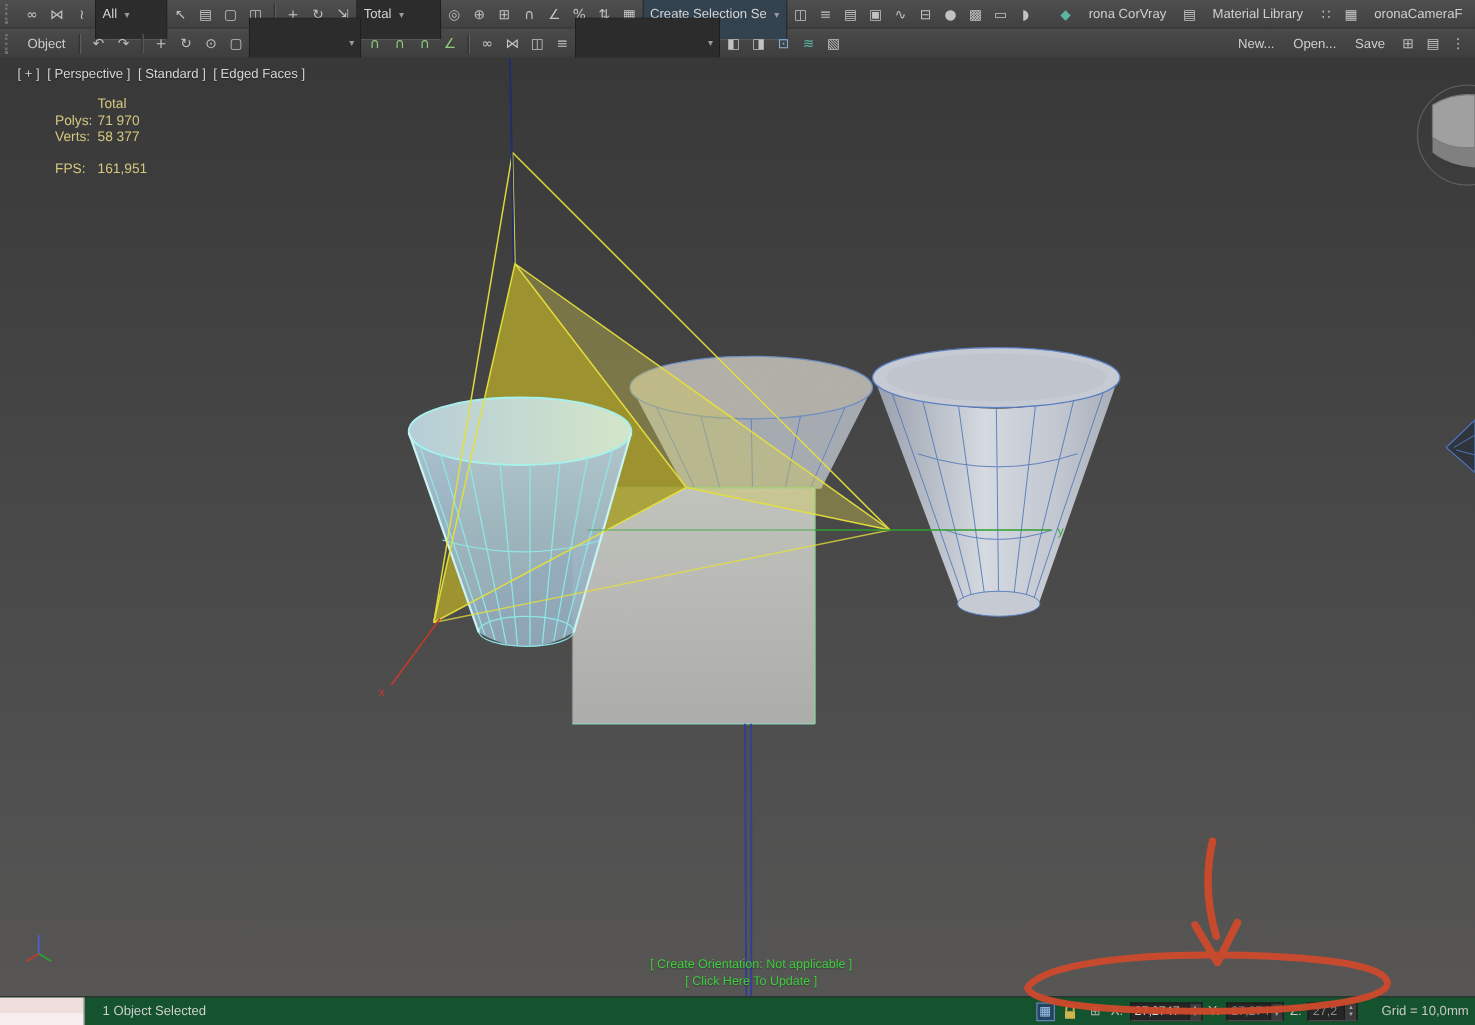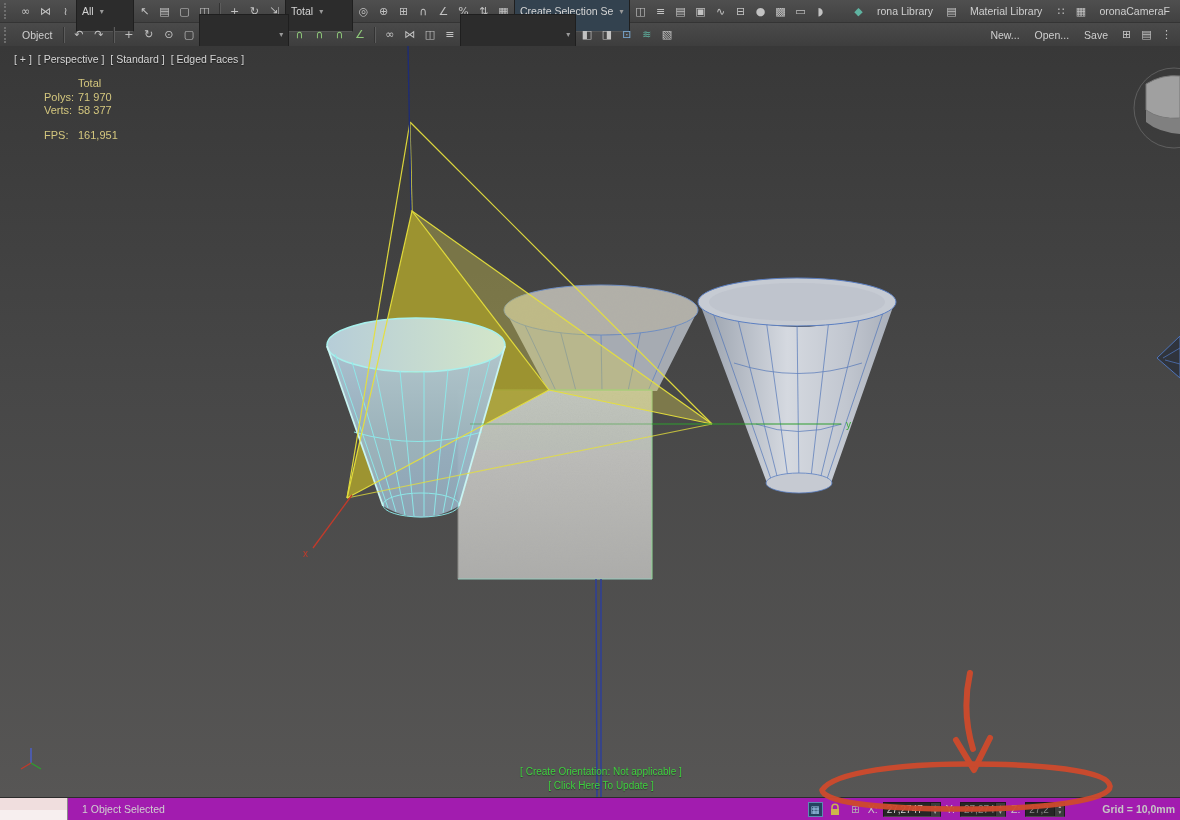--- a/index.html
+++ b/index.html
@@ -32,38 +32,38 @@
   .stats{position:absolute;top:31px;left:44px;font-size:11px;color:#d4c77e;line-height:13.5px;}
   .srow{display:flex;}
   .sl{display:inline-block;width:34px;}
   .spacer{height:11px;}
   .vp-msg{position:absolute;left:601px;transform:translateX(-50%);
           font-size:10px;color:#3ecf3e;text-shadow:0 1px 1px rgba(0,0,0,.4);}
   .vp-msg.m1{top:720px;}
   .vp-msg.m2{top:734px;}
 
   
-  .statusbar{position:absolute;left:0;bottom:0;width:1180px;height:22px;background:#a21caf;
+  .statusbar{position:absolute;left:0;bottom:0;width:1180px;height:22px;background:#14532d;
              border-top:1px solid #2c2c2c;display:flex;align-items:center;font-size:10.5px;color:#cfcfcf;}
   .listener{width:68px;height:100%;background:linear-gradient(#f0dede 0 55%,#f7efef 55%);
             border-right:1px solid #8a8a8a;box-sizing:border-box;}
   .sel-status{margin-left:14px;}
   .sb-right{margin-left:auto;display:flex;align-items:center;gap:5px;margin-right:5px;}
   .sb-icon{width:15px;height:15px;display:inline-flex;align-items:center;justify-content:center;
            font-family:"DejaVu Sans",sans-serif;font-size:10px;color:#b5b5b5;}
   .sb-icon.blue{background:#24435f;border:1px solid #5d89b4;color:#9cc4e8;box-sizing:border-box;}
   .coord-label{color:#c8c8c8;}
   .field{height:15px;background:#262626;border:1px solid #1b1b1b;border-bottom-color:#4a4a4a;
          display:inline-flex;align-items:center;font-size:10px;color:#d6d6d6;box-sizing:border-box;}
   .field .fv{flex:1;padding:0 3px;overflow:hidden;}
   .field.dim .fv{color:#8a8a8a;}
   .spin{display:flex;flex-direction:column;width:9px;height:100%;border-left:1px solid #1b1b1b;}
   .spin span{flex:1;font-size:5.5px;line-height:6px;text-align:center;color:#a8a8a8;background:#3c3c3c;
              font-family:"DejaVu Sans",sans-serif;}
-  .grid-label{margin-left:32px;color:#c6c6c6;font-weight:bold;}
+  .grid-label{margin-left:14px;color:#c6c6c6;}
 
   .annotation{position:absolute;top:0;left:0;z-index:100;pointer-events:none;}
 </style>
 </head>
 <body>
 
 <div class="screen">
 
   <div class="toolbar">
     <span class="grip"></span>
@@ -115,21 +115,21 @@
         <span class="icon">⊟</span>
         <span class="icon">●</span>
         <span class="icon">▩</span>
         <span class="icon">▭</span>
         <span class="icon">◗</span>
       </span>
     <span class="tb-right">
       <span class="icons">
           <span class="icon" style="color: rgb(95, 179, 161);">◆</span>
         </span>
-      <span class="tb-label">rona Library</span>
+      <span class="tb-label">rona CorVray</span>
       <span class="icons">
           <span class="icon">▤</span>
         </span>
       <span class="tb-label">Material Library</span>
       <span class="icons">
           <span class="icon">∷</span>
           <span class="icon">▦</span>
         </span>
       <span class="tb-label">oronaCameraF</span>
     </span>

